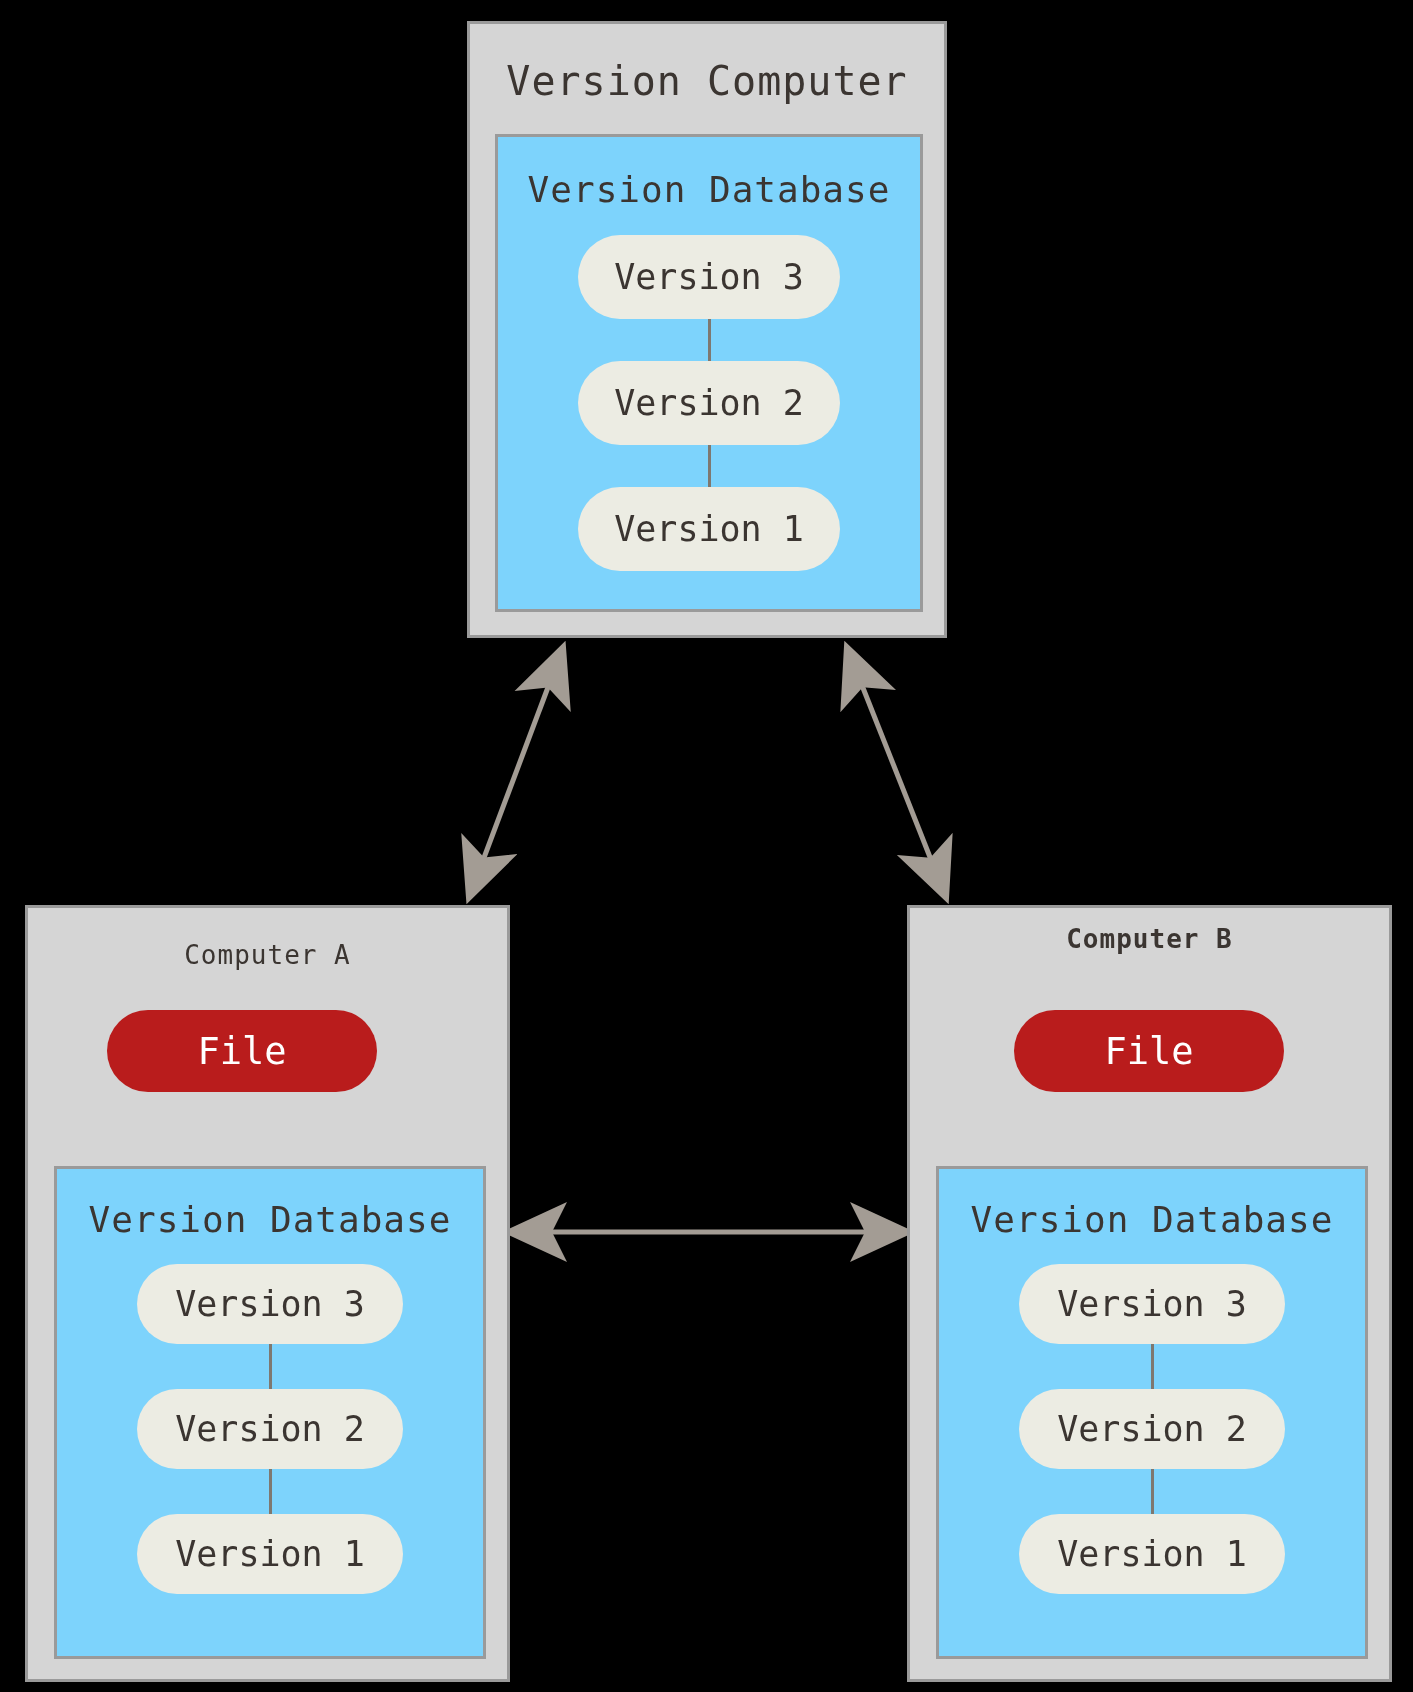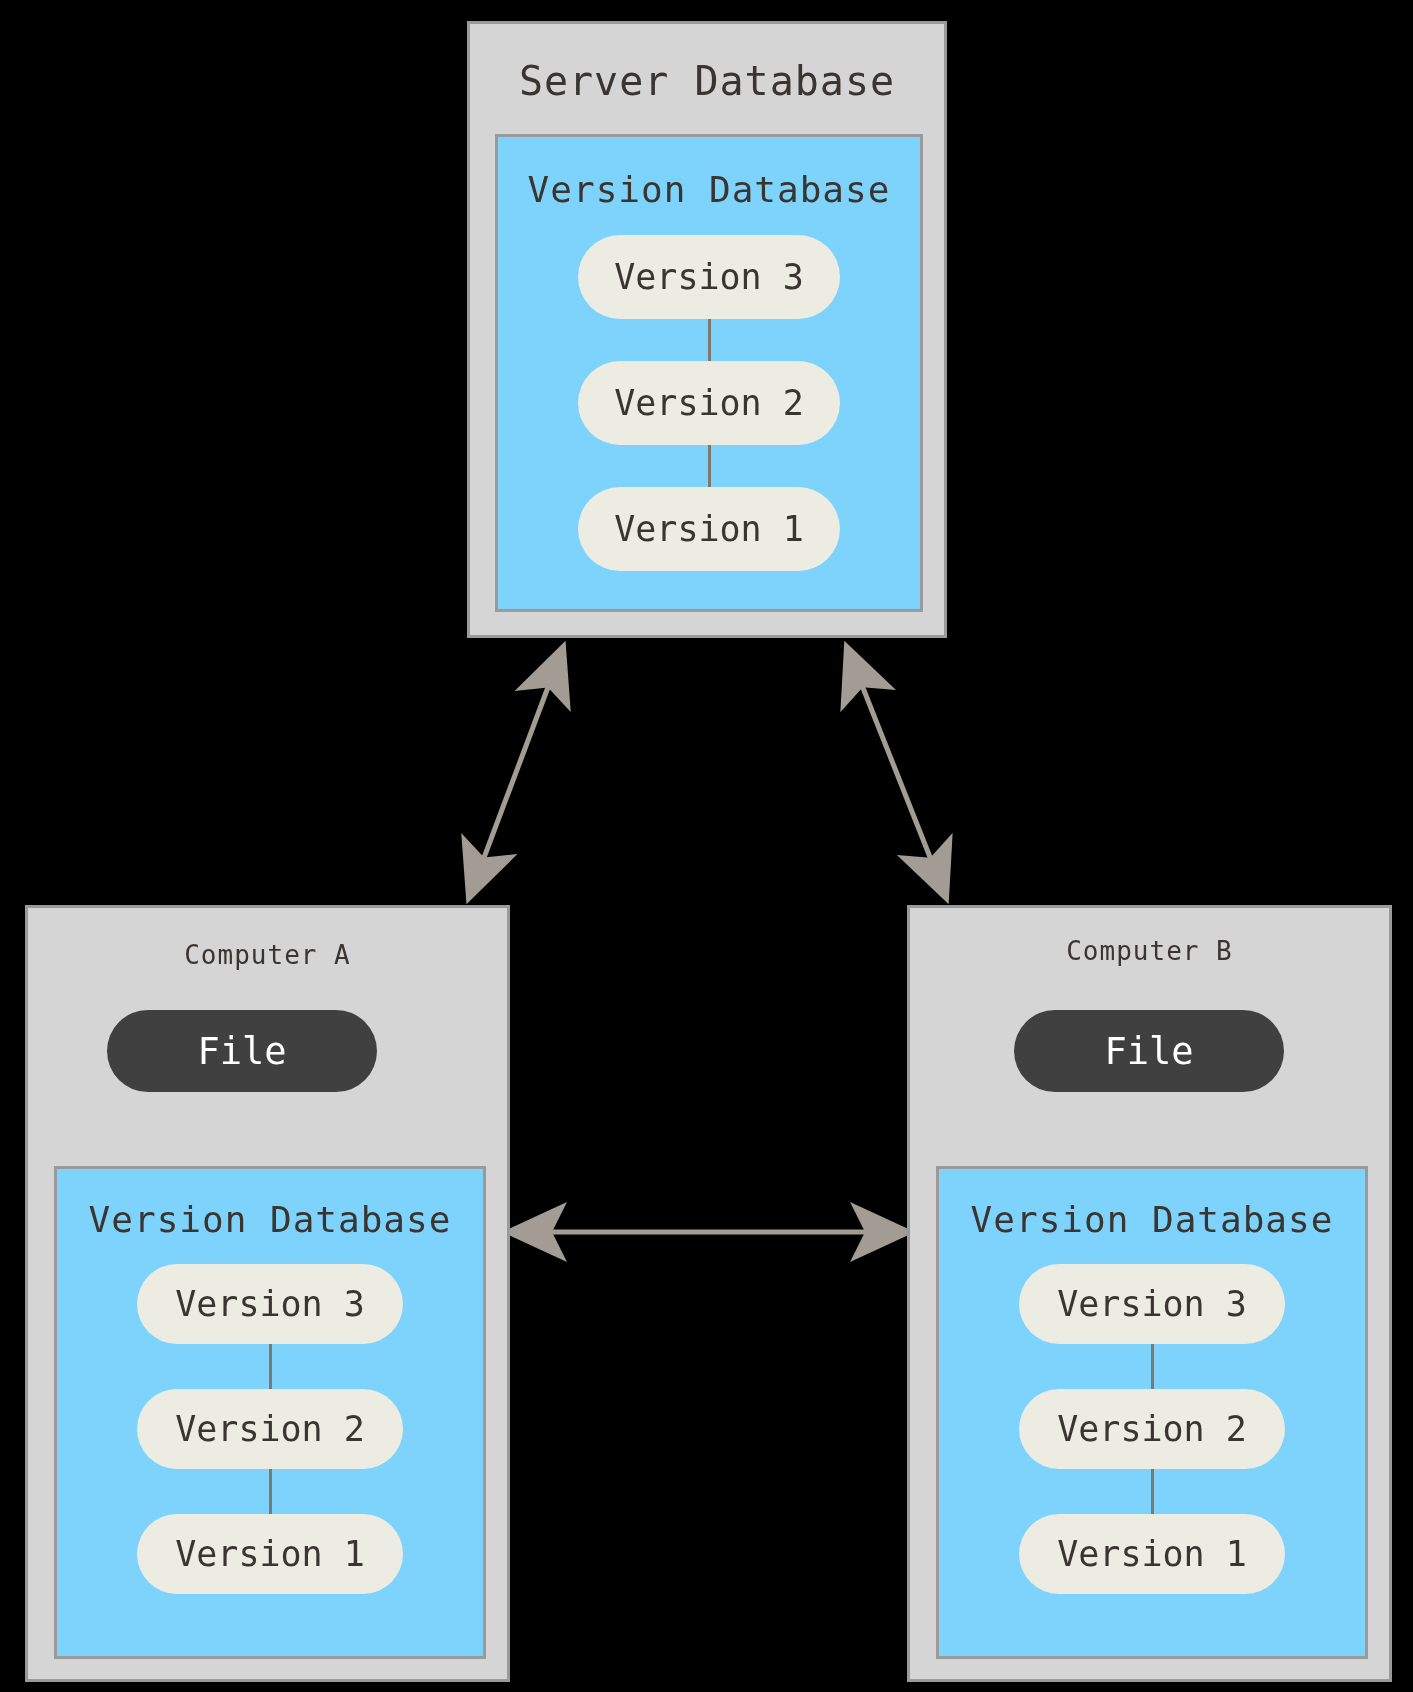--- a/index.html
+++ b/index.html
@@ -90,21 +90,21 @@
   }
 
   .version-link {
     width: 3px;
     background: #7E7870;
   }
 
   
   .file-pill {
     position: absolute;
-    background: #404040;
+    background: #b91c1c;
     color: #FFFFFF;
     border-radius: 999px;
     display: flex;
     align-items: center;
     justify-content: center;
     white-space: nowrap;
     box-sizing: border-box;
     z-index: 20;
   }
 
@@ -181,21 +181,22 @@
   }
 
   
   #computer-b-box {
     left: 907px;
     top: 905px;
     width: 485px;
     height: 777px;
   }
   #computer-b-title {
-    margin-top: 28px;
+    margin-top: 16px;
+    font-weight: bold;
   }
   #computer-b-file {
     left: 1014px;
     top: 1010px;
     width: 270px;
     height: 82px;
     font-size: 37px;
   }
   #computer-b-db-panel {
     left: 26px;
@@ -244,21 +245,21 @@
       <line x1="268" y1="1165" x2="268" y2="1096" stroke="#8A837B" stroke-width="6" marker-end="url(#arrow-up)"></line>
     </g>
 
     <g>
       <line x1="1149" y1="1165" x2="1149" y2="1096" stroke="#8A837B" stroke-width="6" marker-end="url(#arrow-up)"></line>
     </g>
   </svg>
 
   <div id="server-box" class="machine-box">
 
-    <div id="server-title" class="machine-title">Server Database</div>
+    <div id="server-title" class="machine-title">Version Computer</div>
 
     <div id="server-db-panel" class="db-panel">
 
       <div id="server-db-title" class="db-title">Version Database</div>
 
       <div id="server-version-stack" class="version-stack">
 
         <div class="version-pill">Version 3</div>
         <div class="version-link"></div>
 

